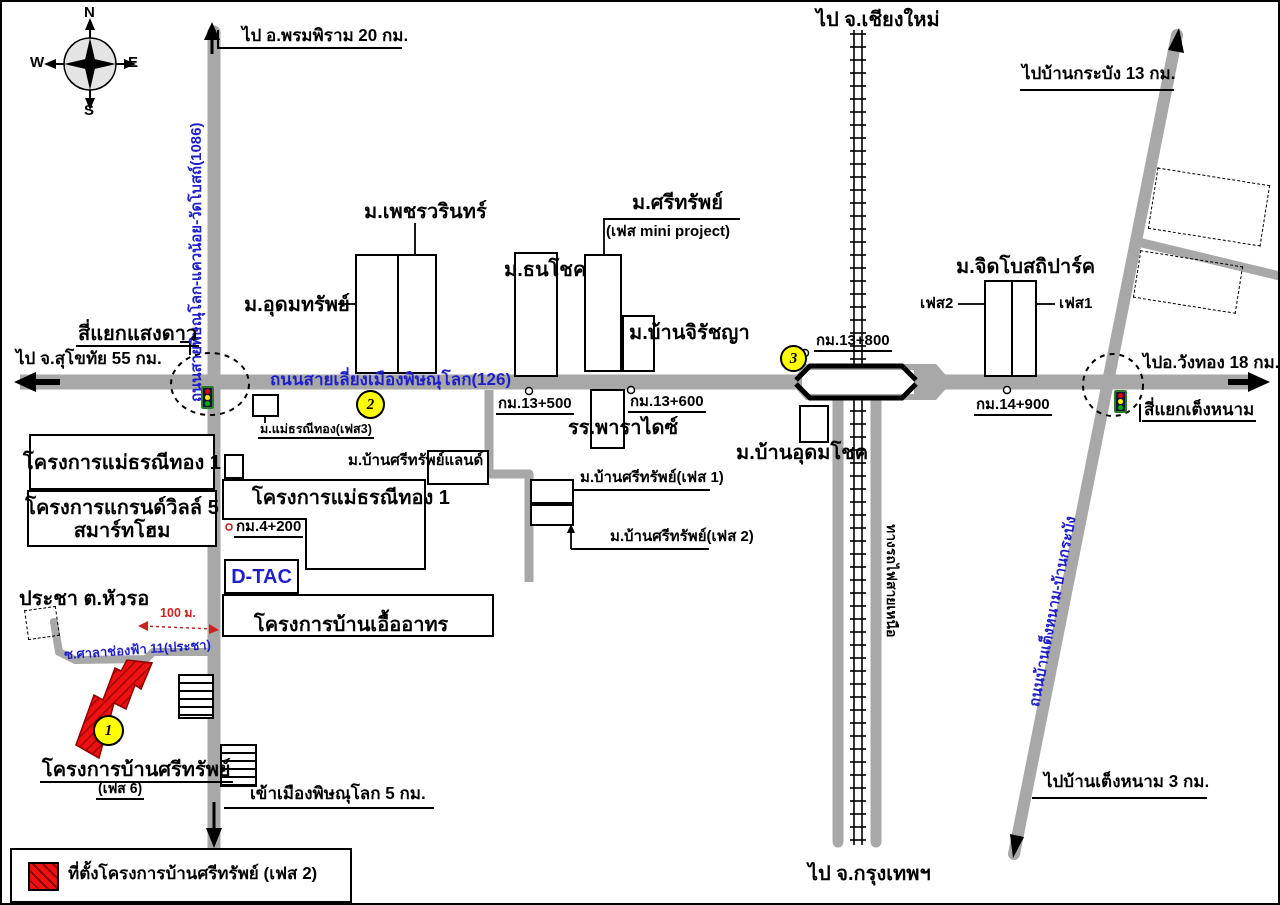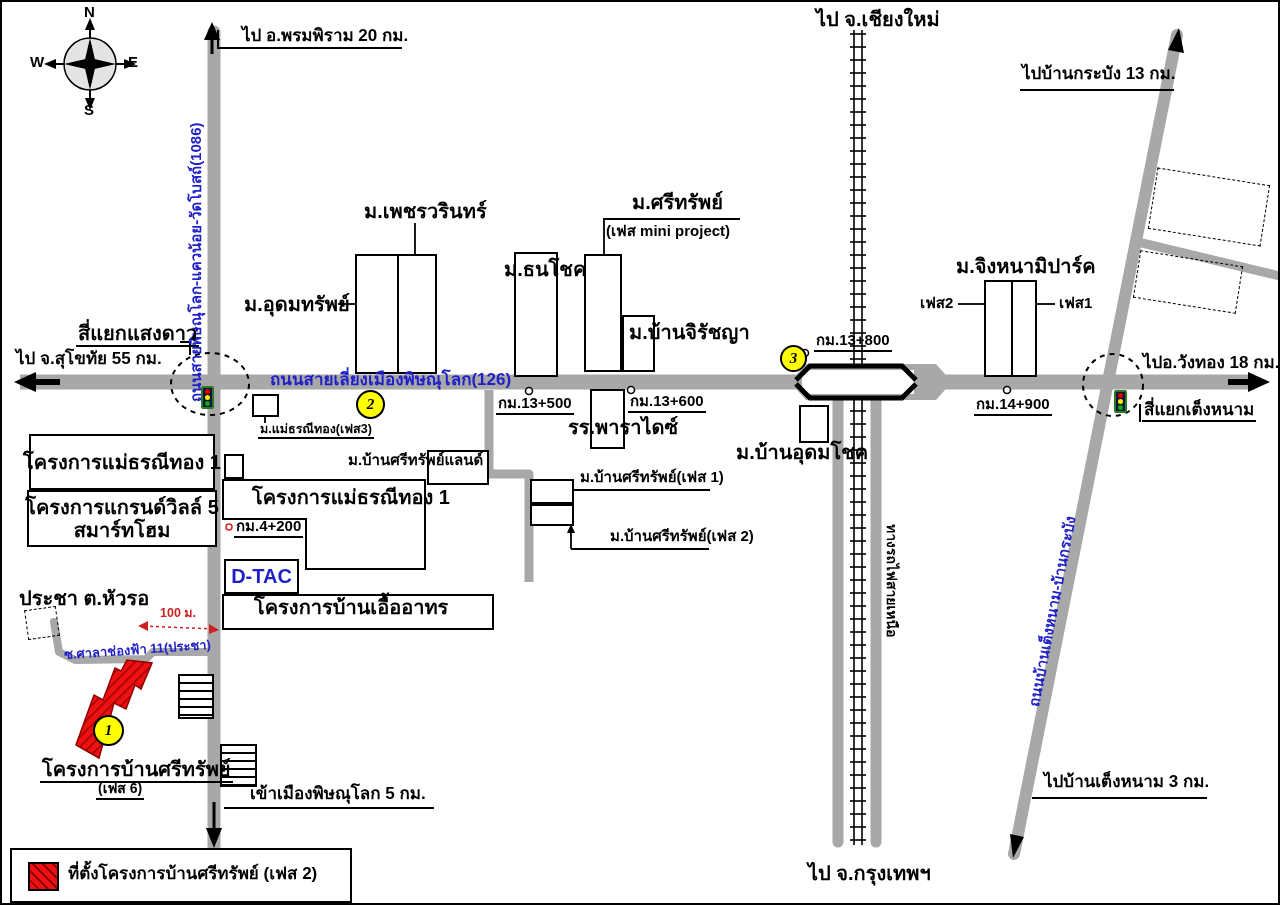--- a/index.html
+++ b/index.html
@@ -179,21 +179,21 @@
   <div class="bld ctr s16 L" style="left:27px;top:432px;width:186px;height:56px">
       <span>โครงการแม่ธรณีทอง 1</span>
     </div>
   <div class="bld ctr L s16" style="left:25px;top:488px;width:190px;height:57px;flex-direction:column">
     <span>โครงการแกรนด์วิลล์ 5</span>
     <span>สมาร์ทโฮม</span>
   </div>
   <div class="bld ctr L s16 blue" style="left:222px;top:557px;width:75px;height:35px">
       <span>D-TAC</span>
     </div>
-  <div class="bld L s16" style="left:220px;top:592px;width:272px;height:36px;display:flex;align-items:flex-start;padding-left:30px">
+  <div class="bld L s16" style="left:220px;top:592px;width:272px;height:43px;display:flex;align-items:flex-end;padding-left:30px">
       <span>โครงการบ้านเอื้ออาทร</span>
     </div>
   <div class="bld" style="left:425px;top:448px;width:62px;height:35px"></div>
   <div class="bld" style="left:528px;top:477px;width:44px;height:25px"></div>
   <div class="bld" style="left:528px;top:502px;width:44px;height:22px"></div>
 
   <div class="dashedbox" style="left:24px;top:606px;width:32px;height:30px;transform:rotate(-8deg)"></div>
   <div class="dashedbox" style="left:1150px;top:174px;width:114px;height:62px;transform:rotate(9deg)"></div>
   <div class="dashedbox" style="left:1134px;top:256px;width:104px;height:48px;transform:rotate(9deg)"></div>
   <div class="stripes" style="left:176px;top:672px;width:36px;height:45px"></div>
@@ -237,21 +237,21 @@
   <div class="L s15 u" style="left:812px;top:330px">กม.13+800</div>
   <div class="L s15 u" style="left:972px;top:394px">กม.14+900</div>
   <div class="L s15 u" style="left:232px;top:516px">กม.4+200</div>
 
   <div class="L s16" style="left:362px;top:198px">ม.เพชรวรินทร์</div>
   <div class="L s16" style="left:242px;top:291px">ม.อุดมทรัพย์</div>
   <div class="L s16" style="left:502px;top:256px">ม.ธนโชค</div>
   <div class="L s16" style="left:630px;top:189px">ม.ศรีทรัพย์</div>
   <div class="L s15" style="left:604px;top:221px">(เฟส mini project)</div>
   <div class="L s16" style="left:627px;top:319px">ม.บ้านจิรัชญา</div>
-  <div class="L s16" style="left:954px;top:253px">ม.จิงหนามิปาร์ค</div>
+  <div class="L s16" style="left:954px;top:253px">ม.จิดโบสถิปาร์ค</div>
   <div class="L s15" style="left:918px;top:293px">เฟส2</div>
   <div class="L s15" style="left:1057px;top:293px">เฟส1</div>
   <div class="L s16" style="left:566px;top:414px">รร.พาราไดซ์</div>
   <div class="L s12 u" style="left:256px;top:420px">ม.แม่ธรณีทอง(เฟส3)</div>
   <div class="L s15" style="left:346px;top:450px">ม.บ้านศรีทรัพย์แลนด์</div>
   <div class="L s15" style="left:578px;top:467px">ม.บ้านศรีทรัพย์(เฟส 1)</div>
   <div class="L s15" style="left:608px;top:526px">ม.บ้านศรีทรัพย์(เฟส 2)</div>
   <div class="L s16" style="left:734px;top:439px">ม.บ้านอุดมโชค</div>
   <div class="L s16" style="left:250px;top:484px">โครงการแม่ธรณีทอง 1</div>
   <div class="L s16" style="left:17px;top:585px">ประชา ต.หัวรอ</div>

